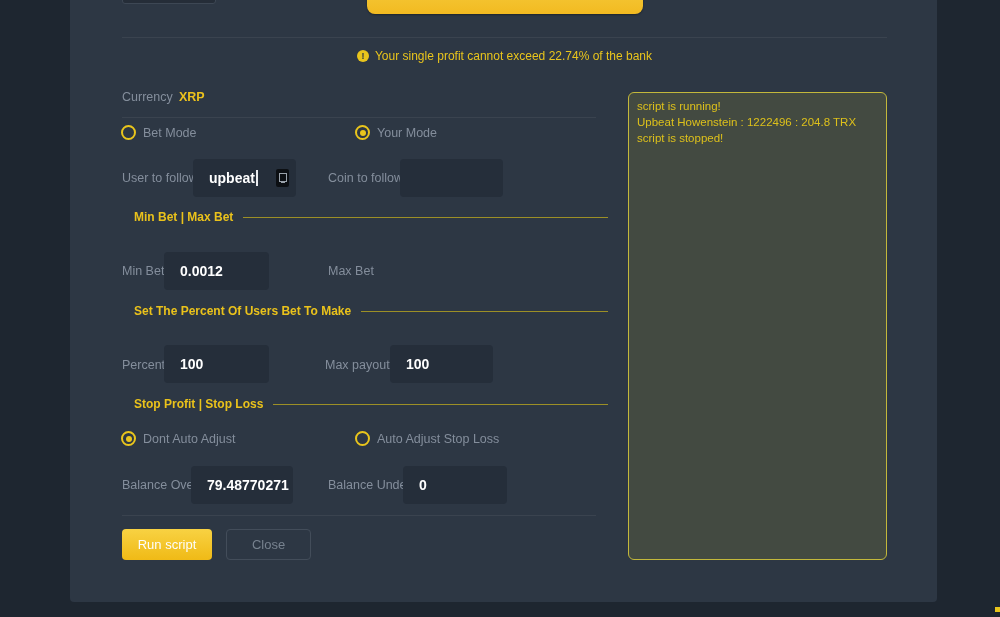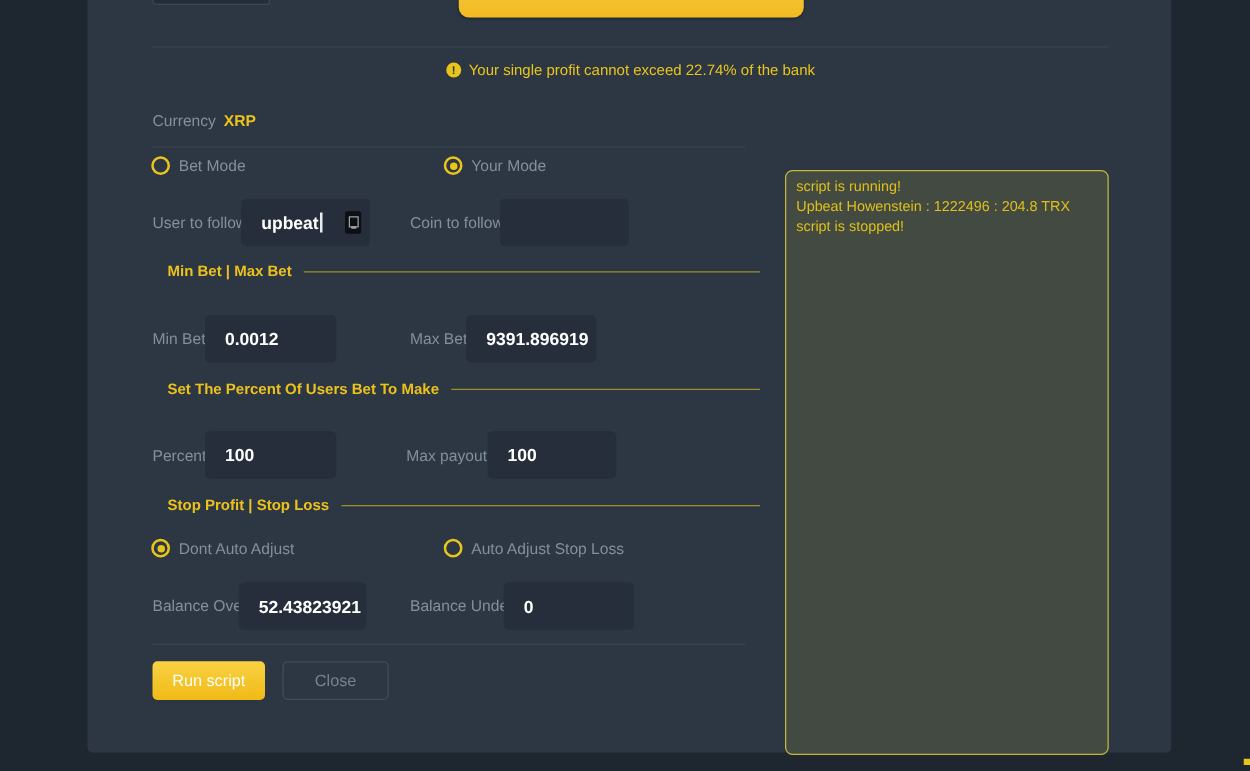--- a/index.html
+++ b/index.html
@@ -91,21 +91,20 @@
     left:156px; width:85px; color:#77828f; background:transparent;
     border:1px solid #434d5a;
     align-items:center;
   }
 
   .log {
     position:absolute; left:558px; top:92px; width:259px; height:468px;
     background:#434a41; border:1px solid #c3b83b; border-radius:6px;
     padding:5px 8px; color:#ddc01b; font-size:11.5px; line-height:16px;
     overflow:hidden;
-    margin-top:44px;
   }
   .speck { position:absolute; left:995px; top:607px; width:5px; height:5px; background:#e9c51c; }
 </style>
 </head>
 <body>
 
 <div class="screen">
   <div class="modal">
 
     <div class="top-input-sliver"></div>
@@ -143,23 +142,20 @@
 
     <div class="section" style="top:210px;">
       <span>Min Bet | Max Bet</span>
       <span class="line"></span>
     </div>
     <div class="lbl" style="left:52px; top:264px;">Min Bet</div>
     <div class="tbox" style="left:94px; top:252px; width:105px;">
       <span>0.0012</span>
     </div>
     <div class="lbl" style="left:258px; top:264px;">Max Bet</div>
-    <div class="tbox" style="left:303px; top:252px; width:104px;">
-      <span>9391.896919</span>
-    </div>
 
     <div class="section" style="top:304px;">
       <span>Set The Percent Of Users Bet To Make</span>
       <span class="line"></span>
     </div>
     <div class="lbl" style="left:52px; top:358px;">Percent</div>
     <div class="tbox" style="left:94px; top:345px; width:105px;">
       <span>100</span>
     </div>
     <div class="lbl" style="left:255px; top:358px;">Max payout</div>
@@ -171,21 +167,21 @@
       <span>Stop Profit | Stop Loss</span>
       <span class="line"></span>
     </div>
     <div class="radio checked" style="left:51px; top:431px;"></div>
     <div class="lbl" style="left:73px; top:432px;">Dont Auto Adjust</div>
     <div class="radio" style="left:285px; top:431px;"></div>
     <div class="lbl" style="left:307px; top:432px;text-align:right;">Auto Adjust Stop Loss</div>
 
     <div class="lbl" style="left:52px; top:478px;">Balance Over</div>
     <div class="tbox" style="left:121px; top:466px; width:102px;">
-      <span>52.43823921</span>
+      <span>79.48770271</span>
     </div>
     <div class="lbl" style="left:258px; top:478px;">Balance Under</div>
     <div class="tbox" style="left:333px; top:466px; width:104px;">
       <span>0</span>
     </div>
 
     <div class="divider" style="left:52px; top:515px; width:474px;"></div>
 
     <div class="btn btn-run">
       <span>Run script</span>

